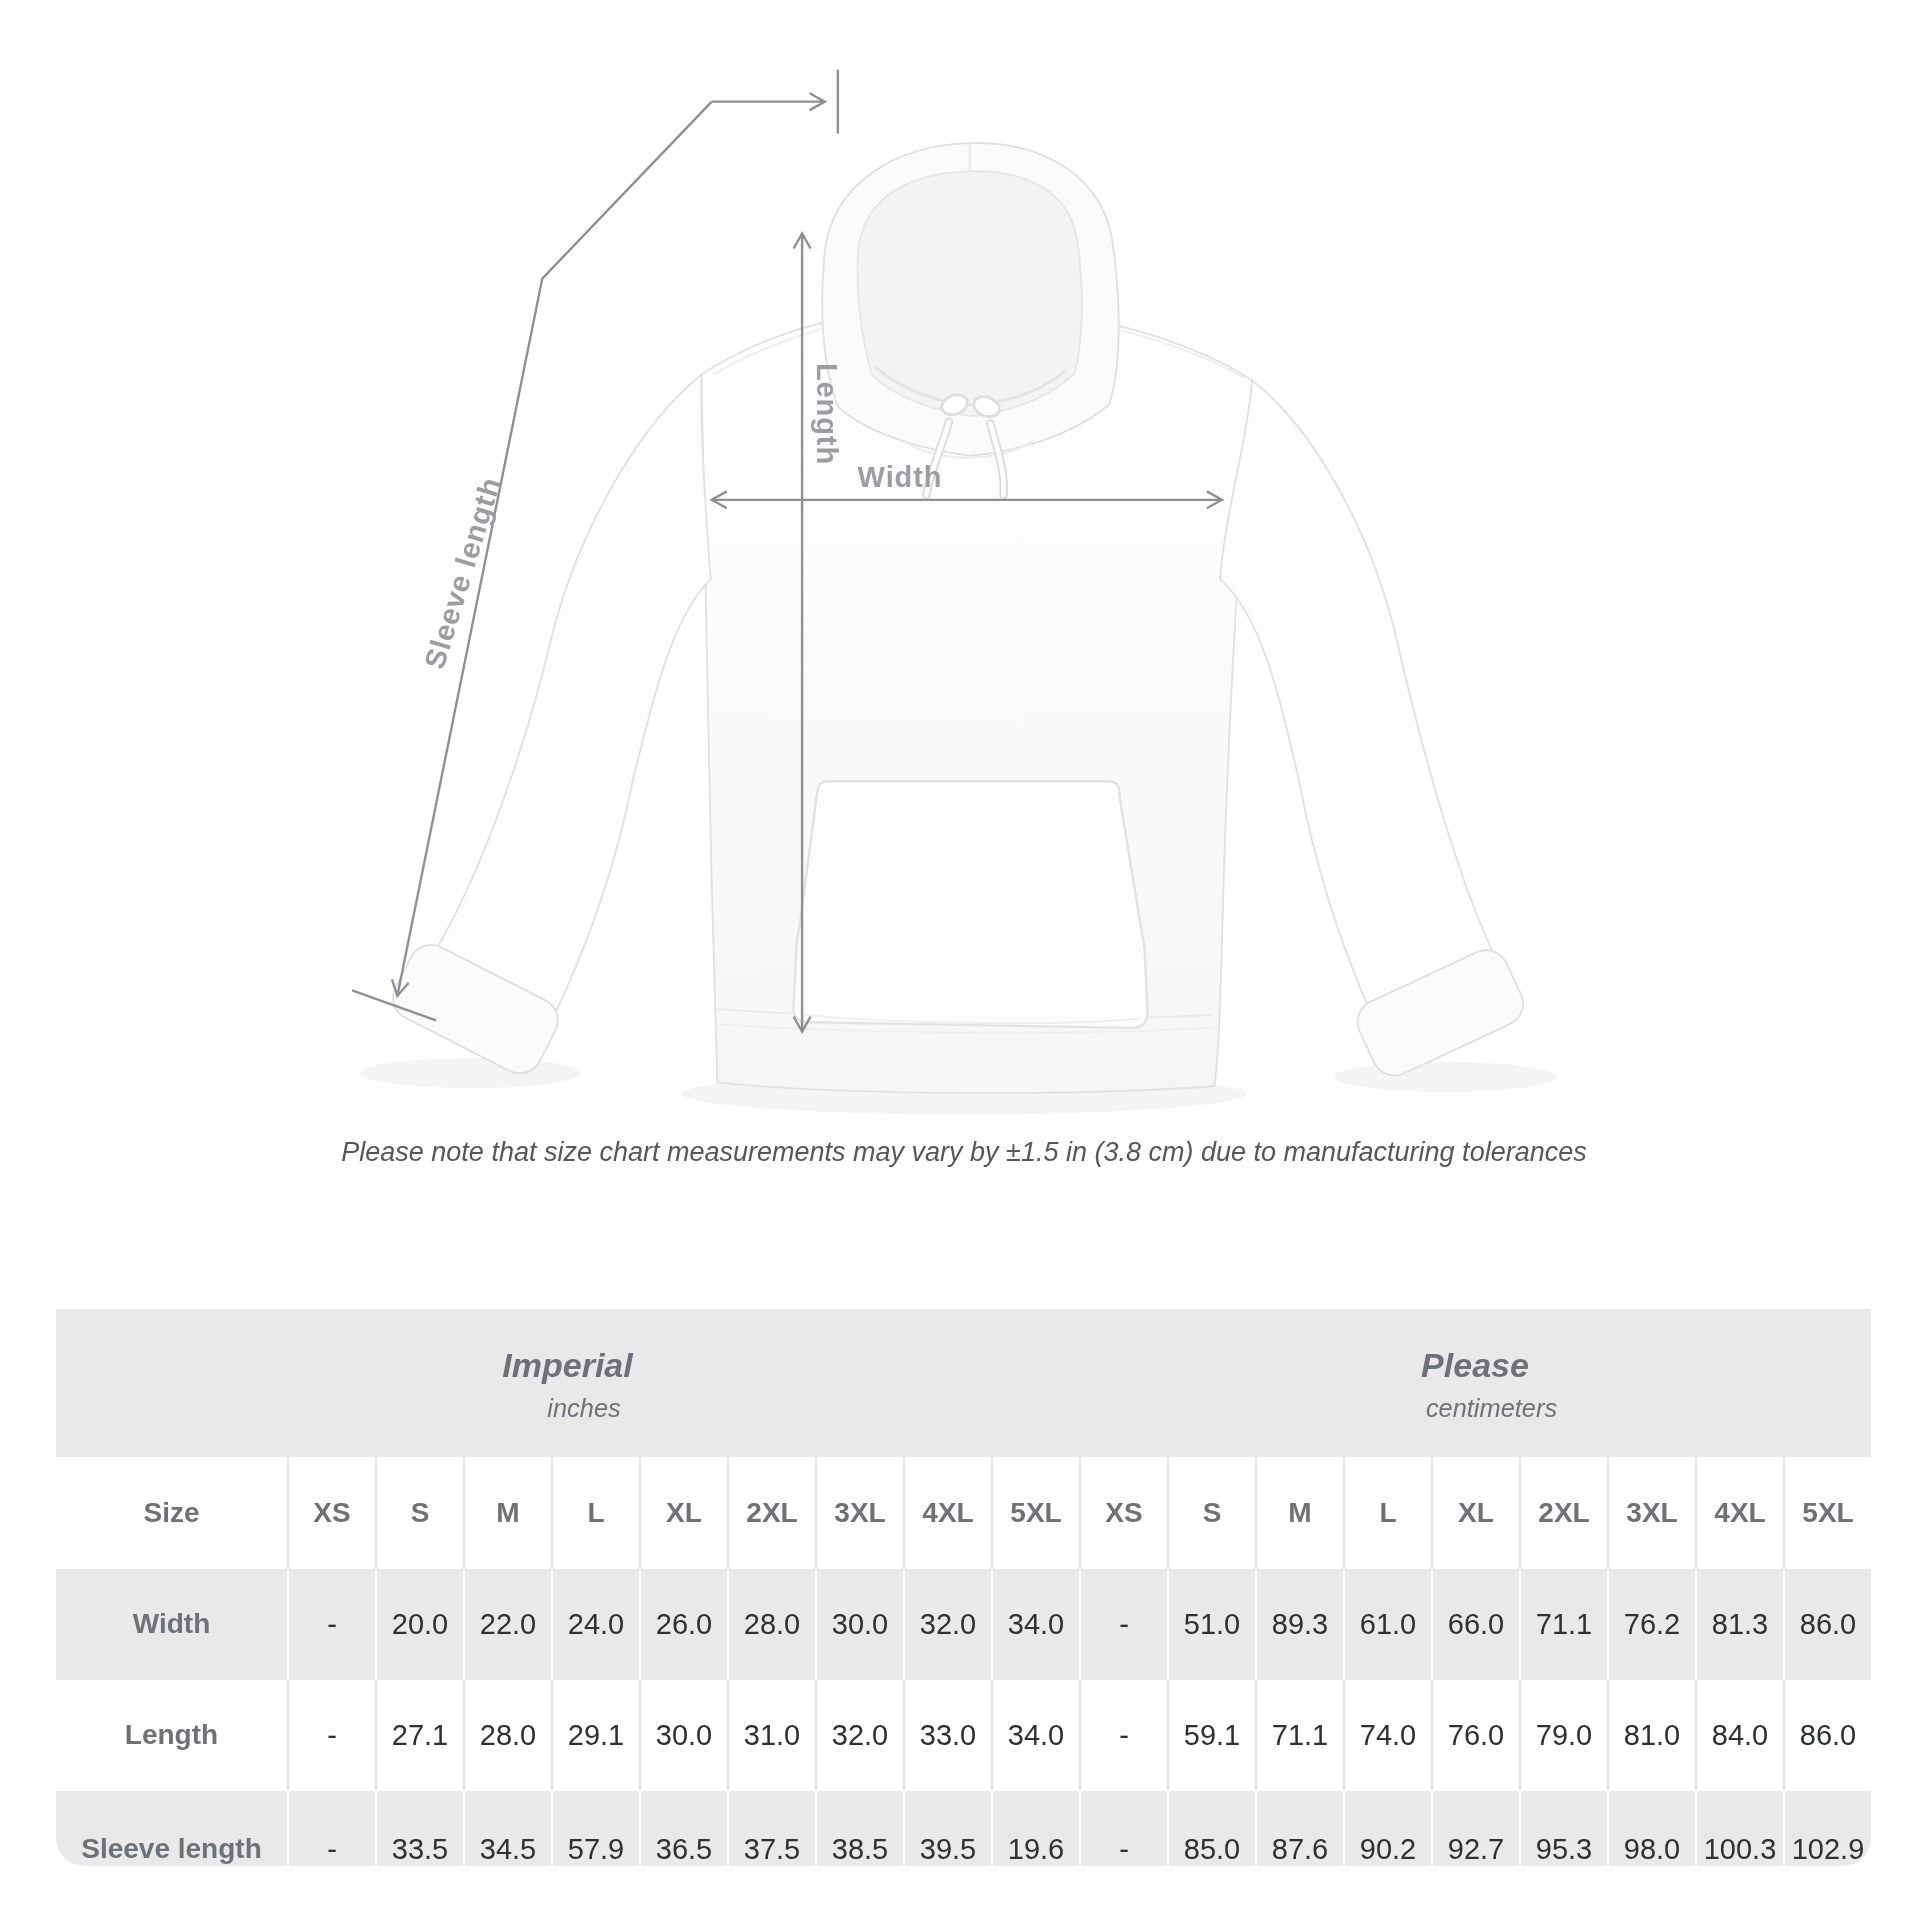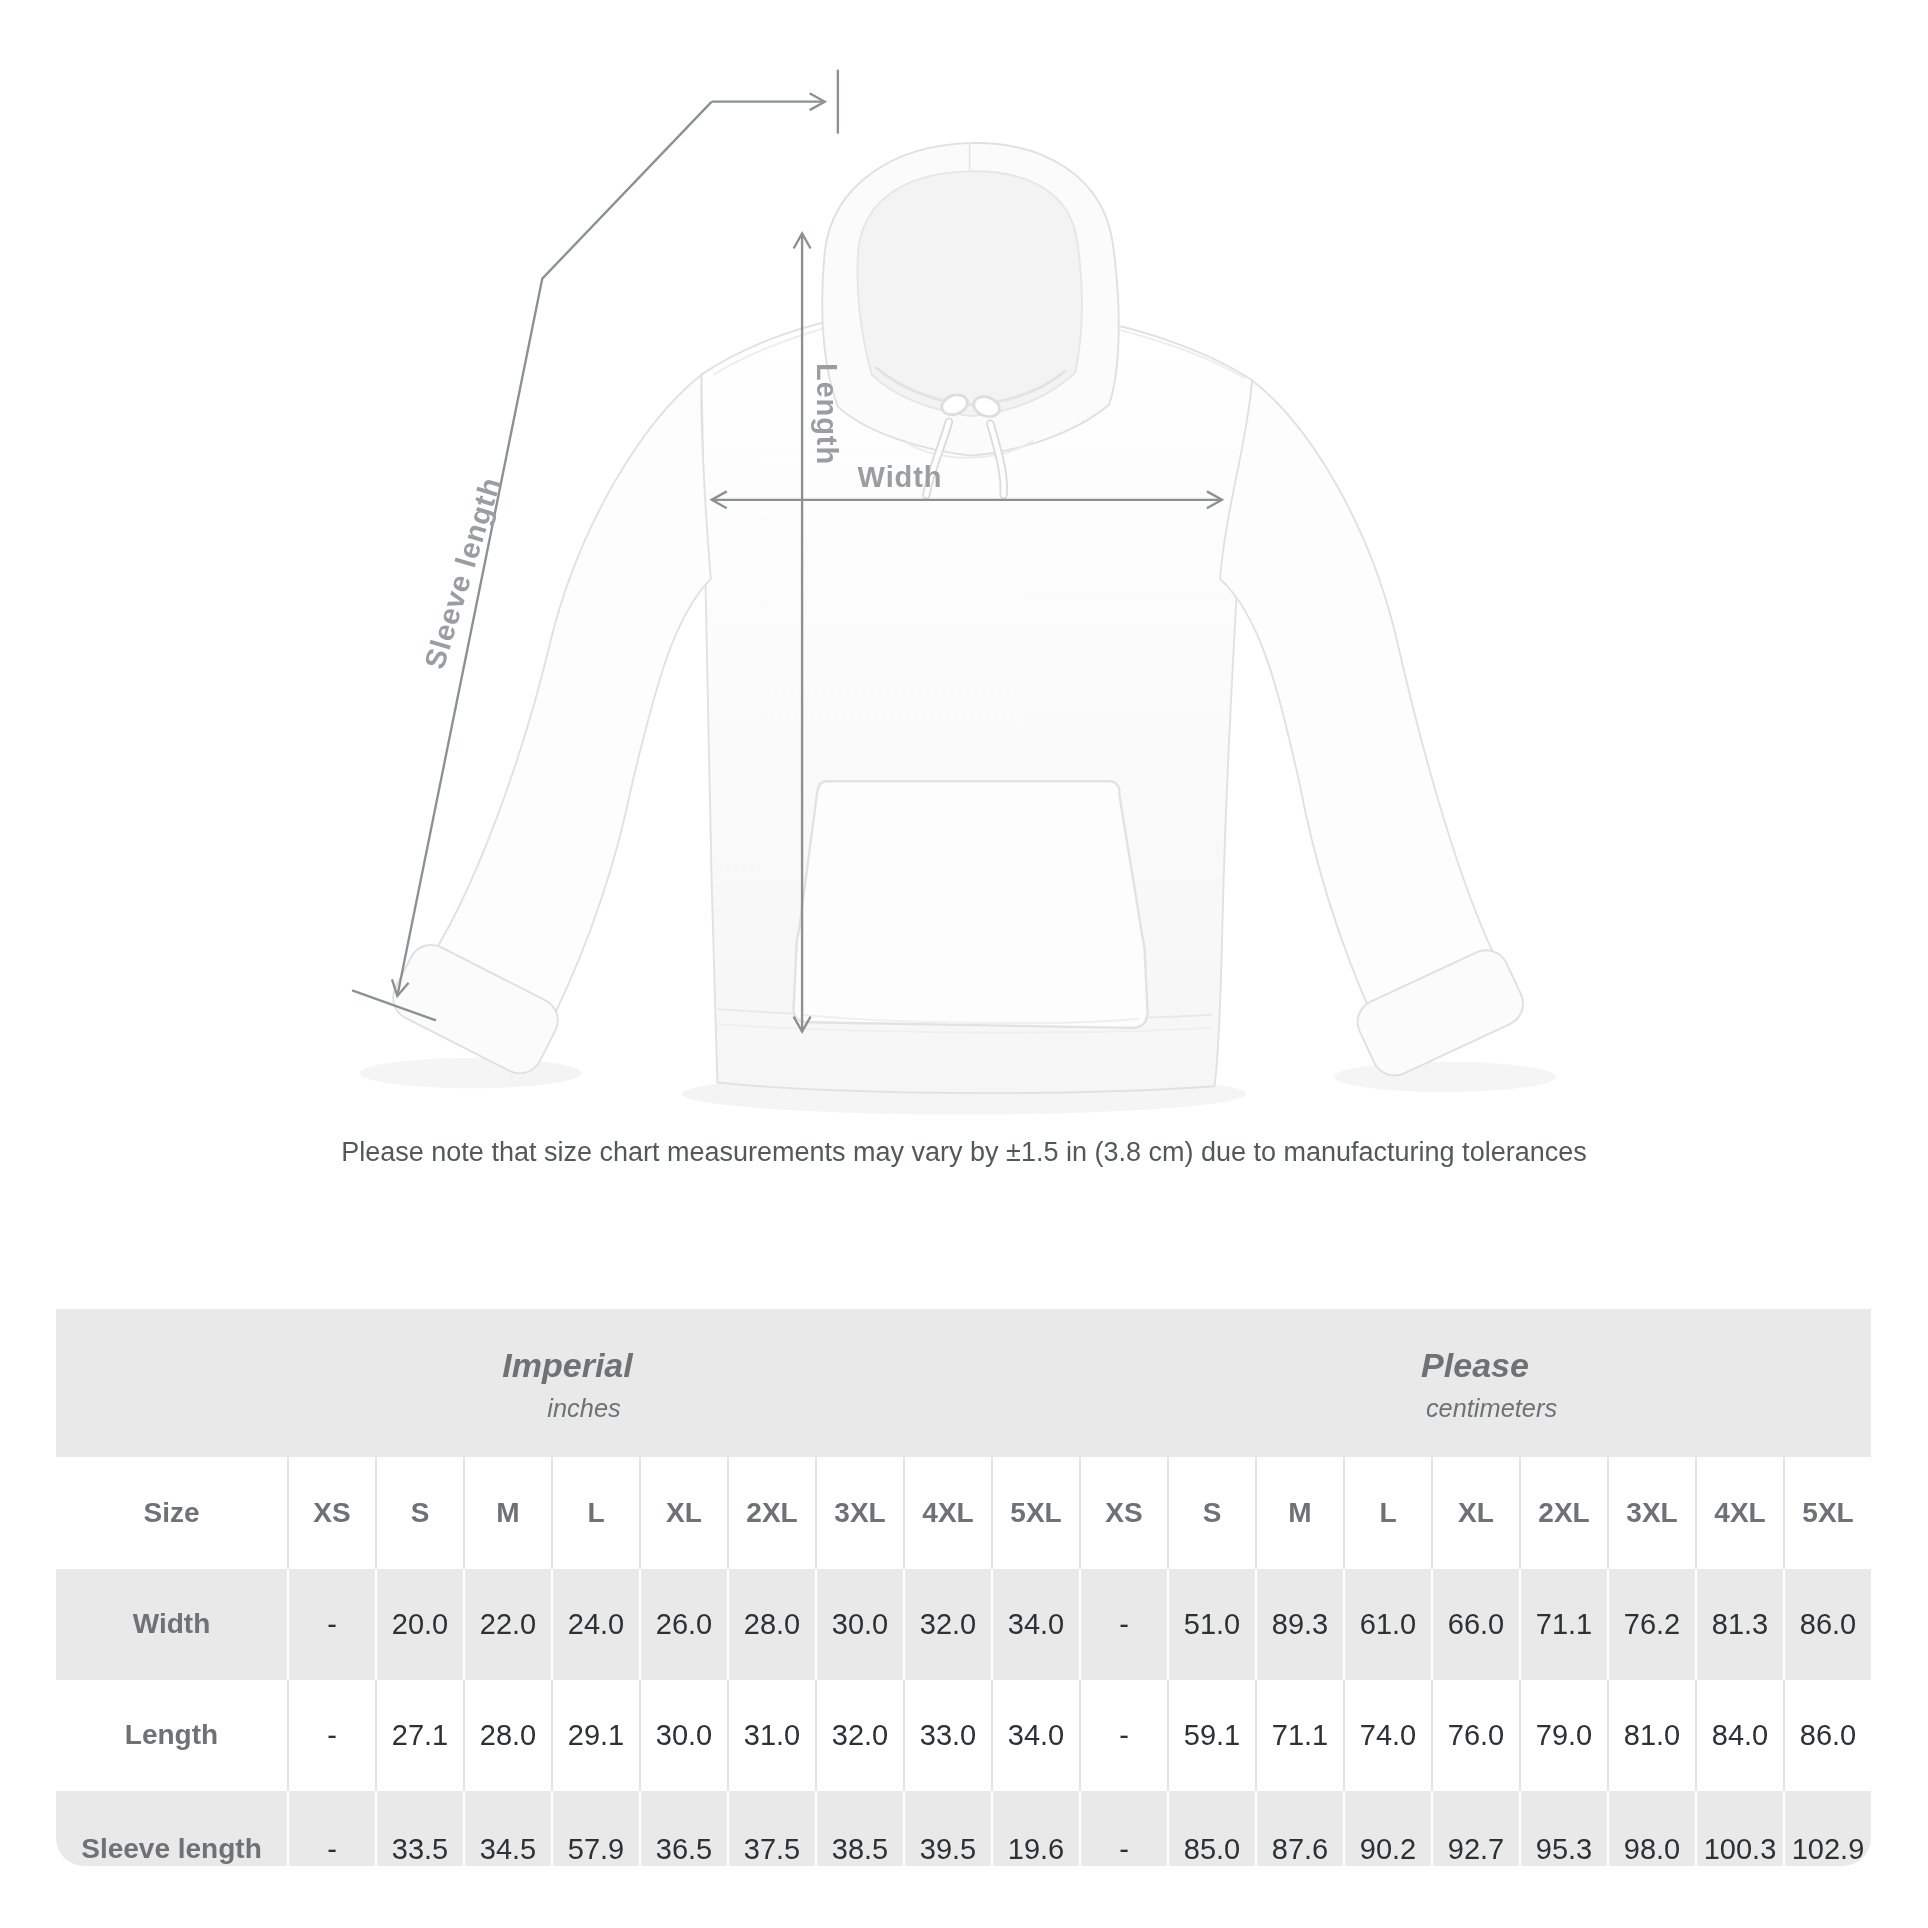--- a/index.html
+++ b/index.html
@@ -16,21 +16,21 @@
   }
   .mlabel.width-l{left:900px;top:477px;transform:translate(-50%,-50%);}
   .mlabel.length-l{left:826px;top:414px;transform:translate(-50%,-50%) rotate(90deg);}
   .mlabel.sleeve-l{left:463px;top:573px;transform:translate(-50%,-50%) rotate(-73deg);}
   
   .titleblock{position:absolute;left:0;top:1122px;width:1928px;text-align:center;}
   .titleblock h1{
     margin:0;font-size:44px;font-weight:bold;color:#3b3d3f;letter-spacing:0.5px;
   }
   .titleblock p{
-    margin:15px 0 0 0;font-size:27px;color:#55585b;
+    margin:15px 0 0 0;font-size:27px;font-style:italic;color:#55585b;
   }
   
   .table-wrap{
     position:absolute;left:56px;top:1274px;width:1815px;height:592px;
     border-radius:28px;overflow:hidden;background:#ffffff;
   }
   table.sizes{
     width:100%;height:100%;border-collapse:separate;border-spacing:0;
     table-layout:fixed;
     margin-top:35px;

